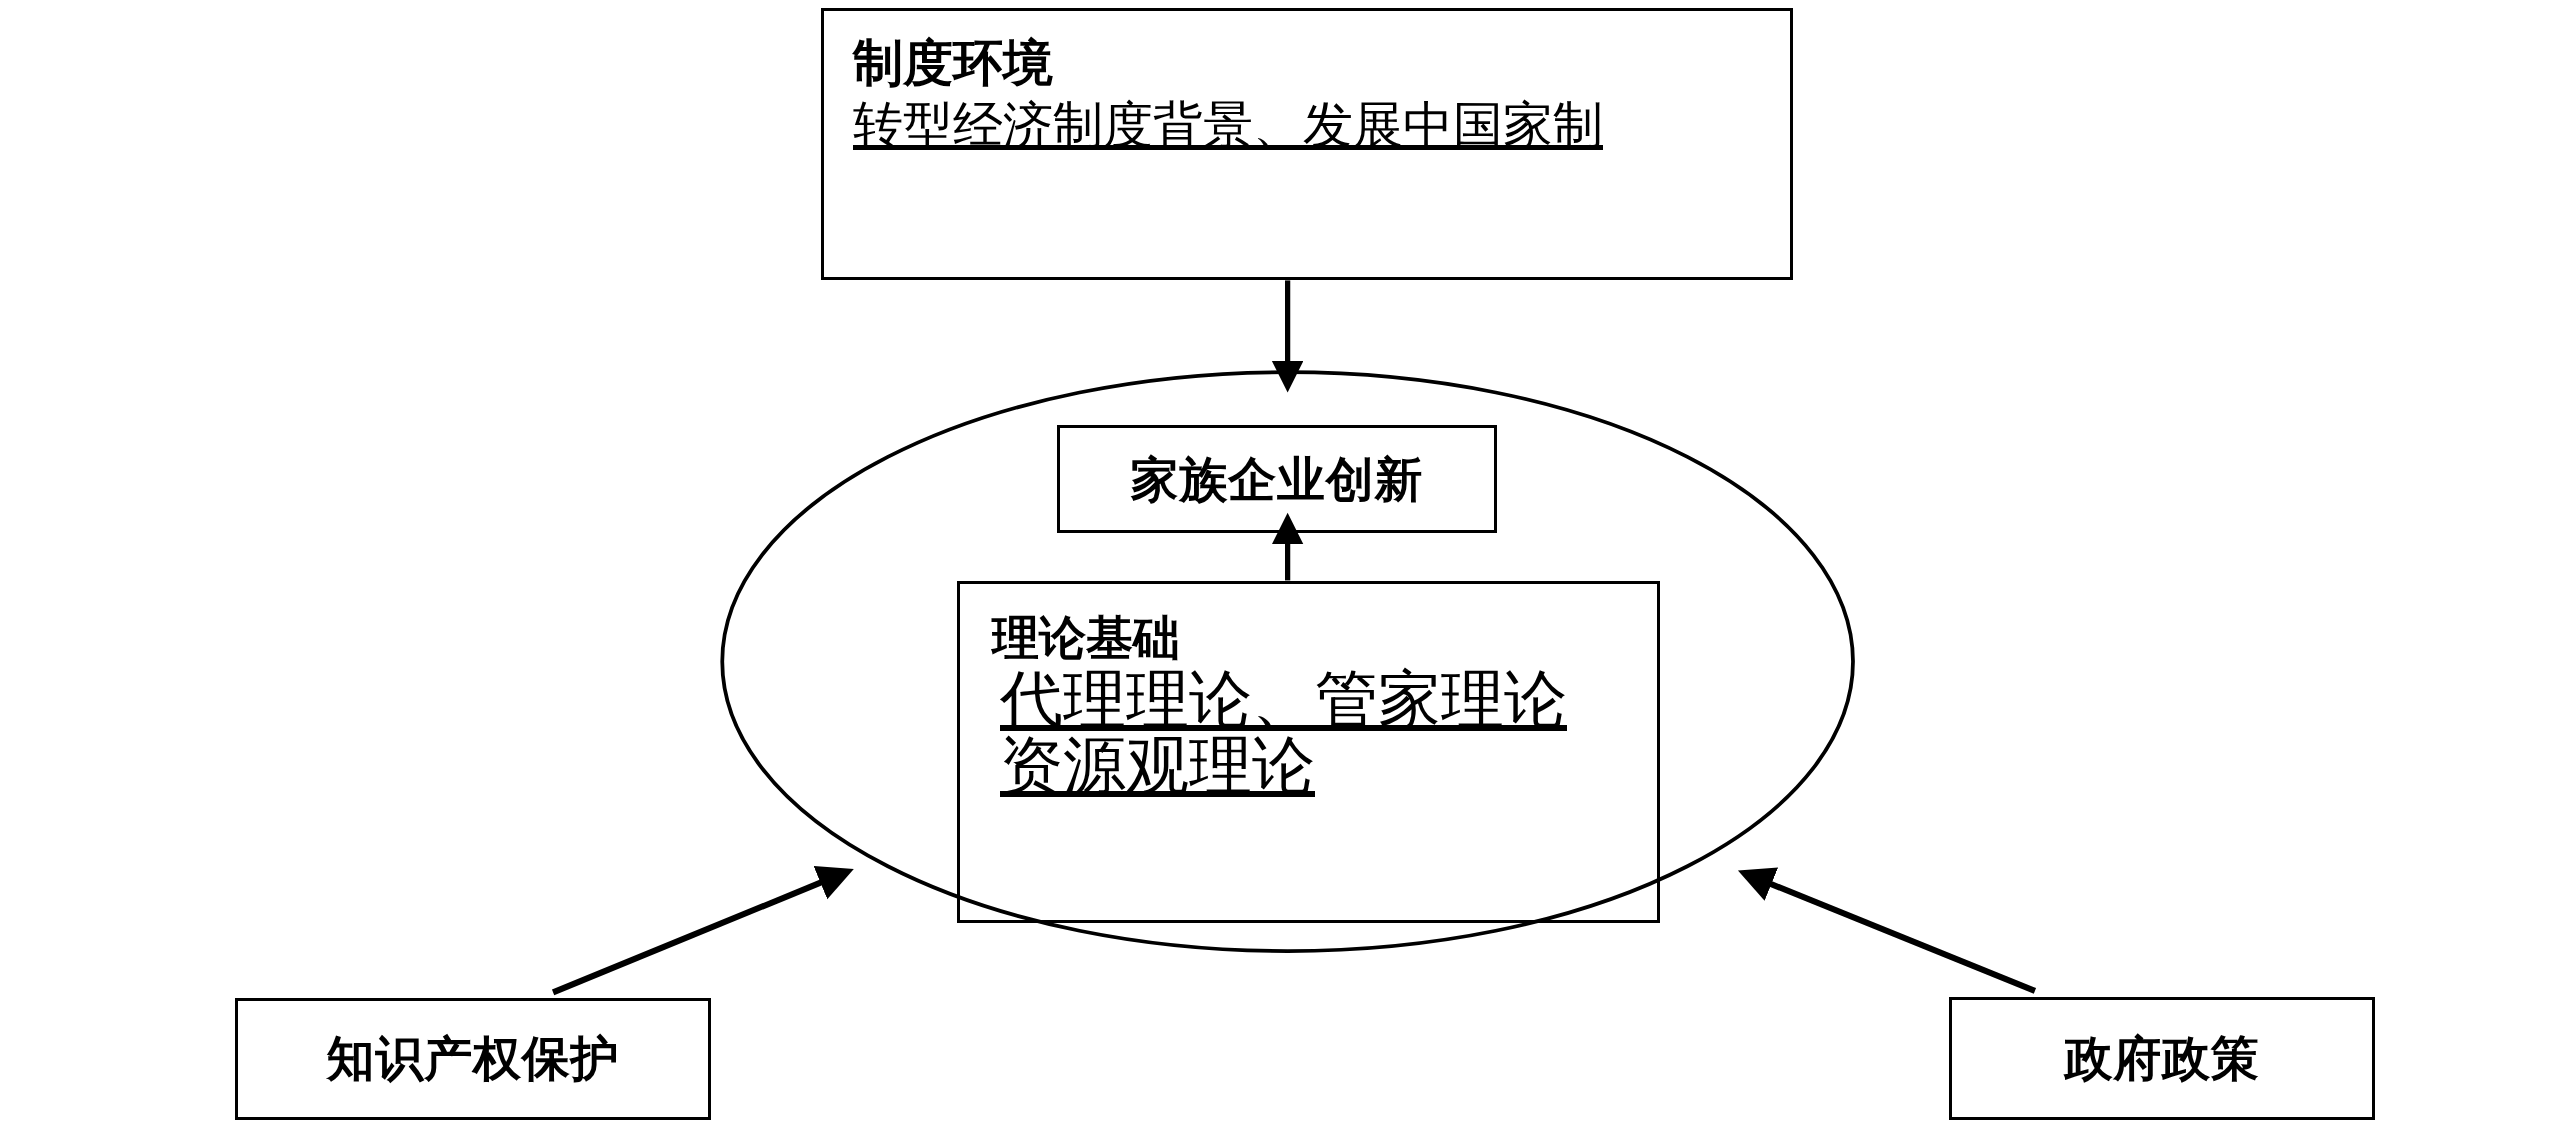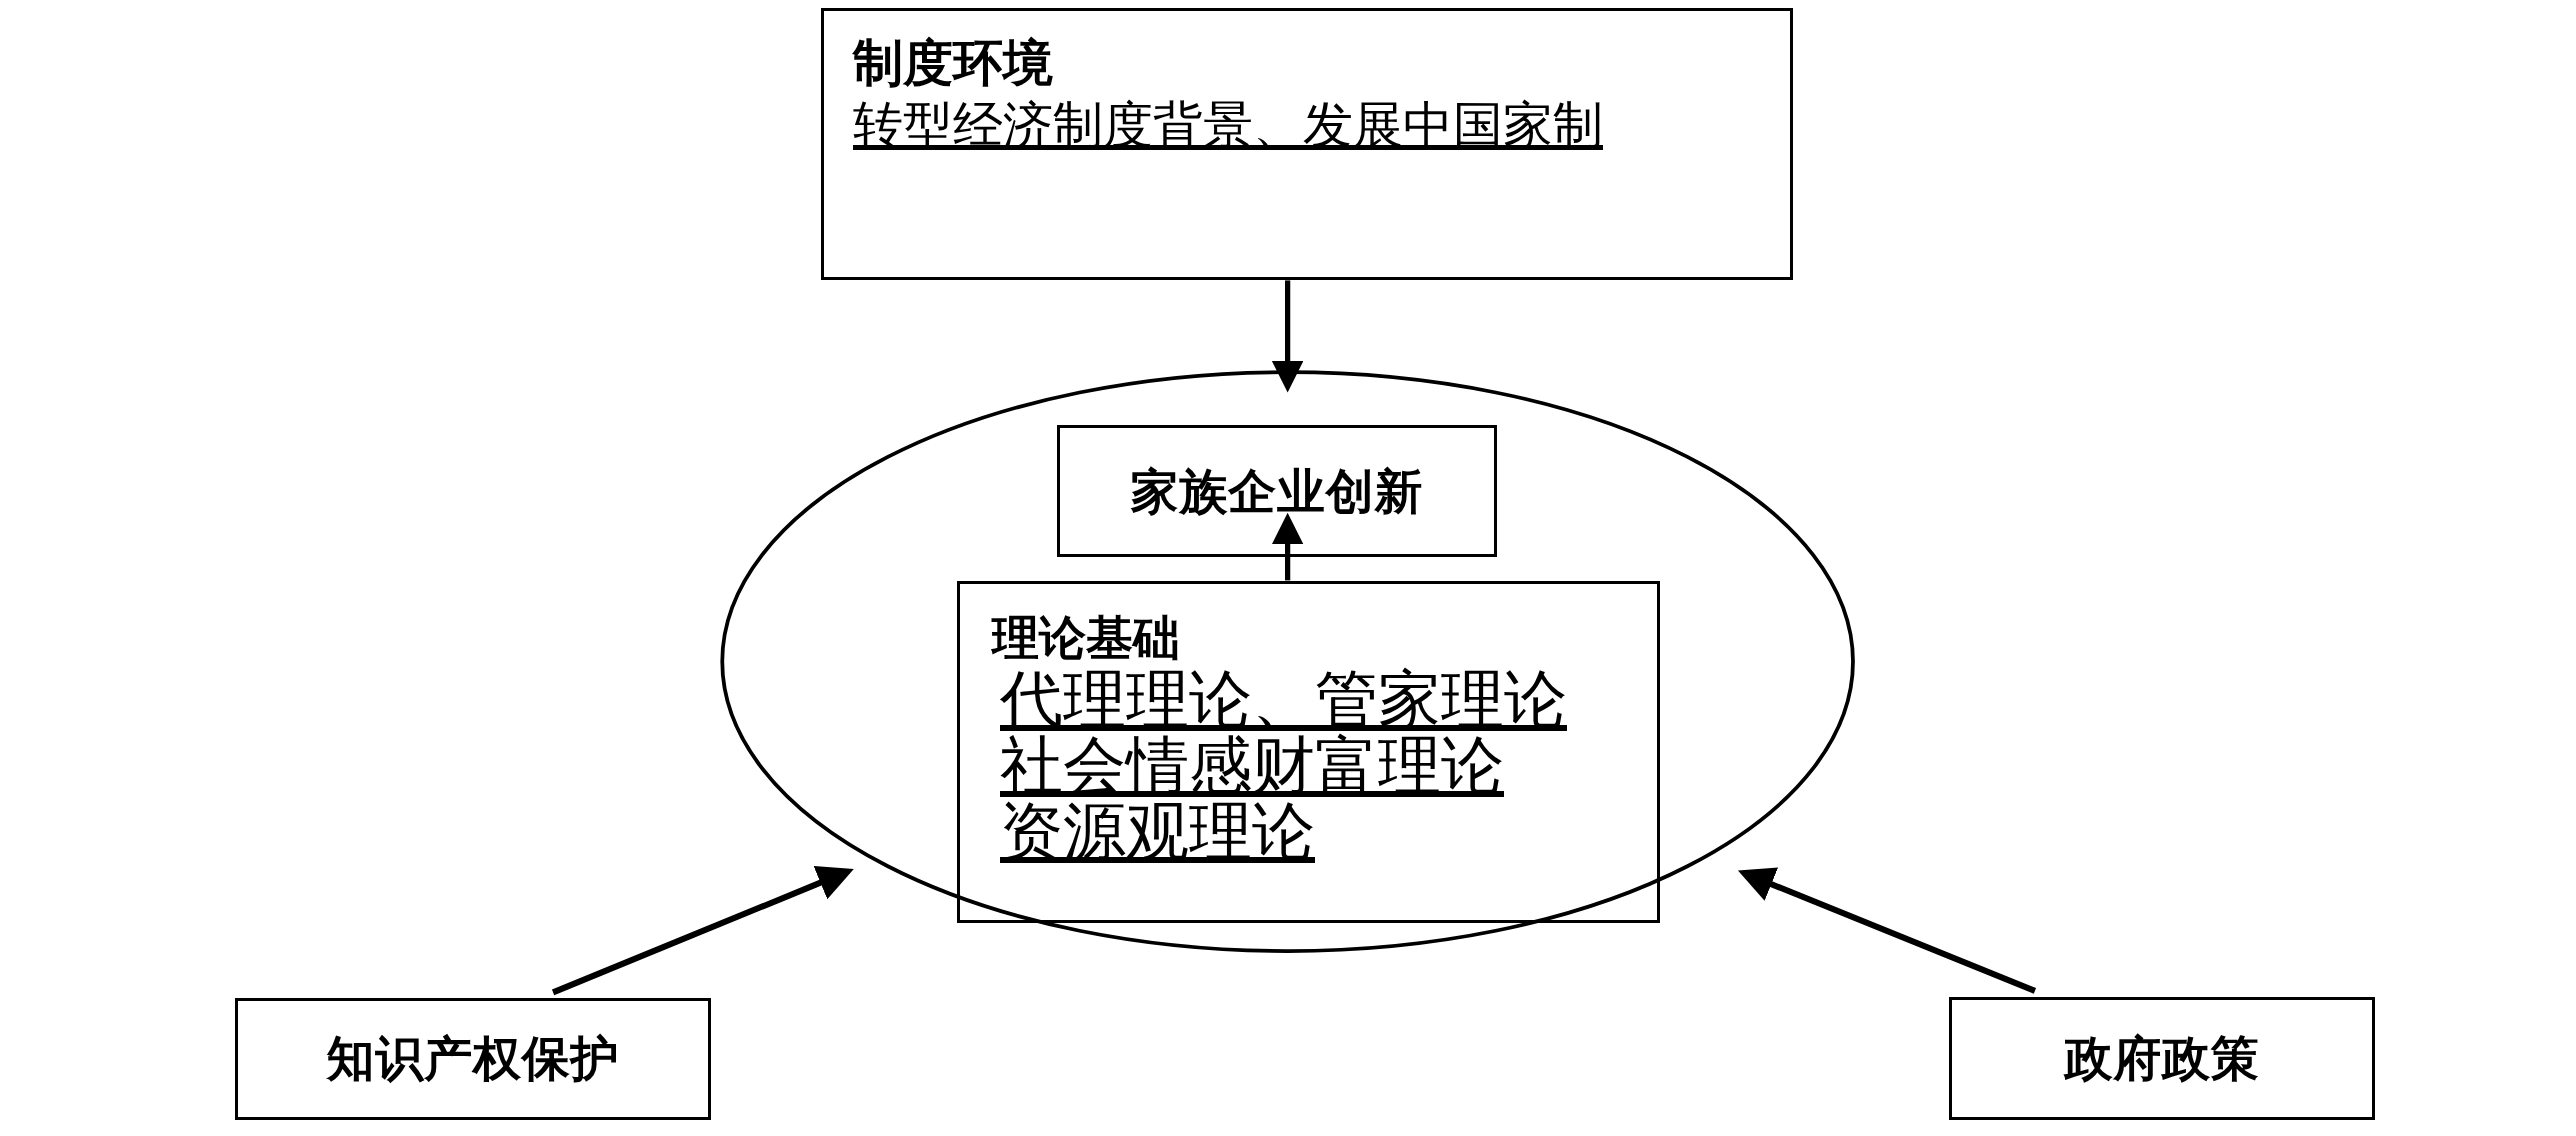--- a/index.html
+++ b/index.html
@@ -65,21 +65,21 @@
   }
   #node-institutional-environment .ln {
     font-size: 50px;
     line-height: 65px;
   }
   
   #node-family-business-innovation {
     left: 1057px;
     top: 425px;
     width: 440px;
-    height: 132px;
+    height: 108px;
   }
   #node-family-business-innovation .ttl {
     font-size: 48px;
     line-height: 53px;
     letter-spacing: 0.8px;
   }
   
   #node-theoretical-foundation {
     left: 957px;
     top: 581px;
@@ -146,21 +146,20 @@
     <div class="ln">转型经济制度背景、发展中国家制</div>
   </div>
 
   <div class="node node-centered" id="node-family-business-innovation">
     <div class="ttl">家族企业创新</div>
   </div>
 
   <div class="node" id="node-theoretical-foundation">
     <div class="ttl">理论基础</div>
     <div class="ln">代理理论、管家理论</div>
-    <div class="ln">社会情感财富理论</div>
     <div class="ln">资源观理论</div>
   </div>
 
   <div class="node node-centered" id="node-ip-protection">
     <div class="ttl">知识产权保护</div>
   </div>
 
   <div class="node node-centered" id="node-government-policy">
     <div class="ttl">政府政策</div>
   </div>

